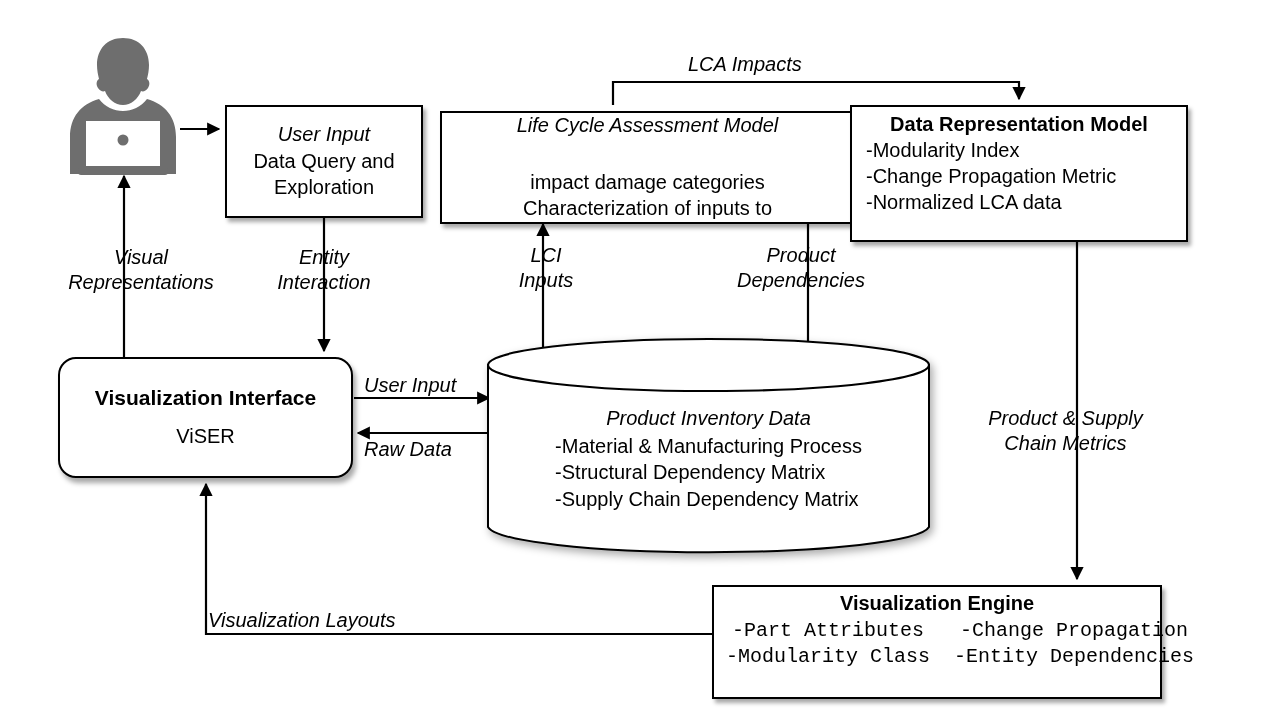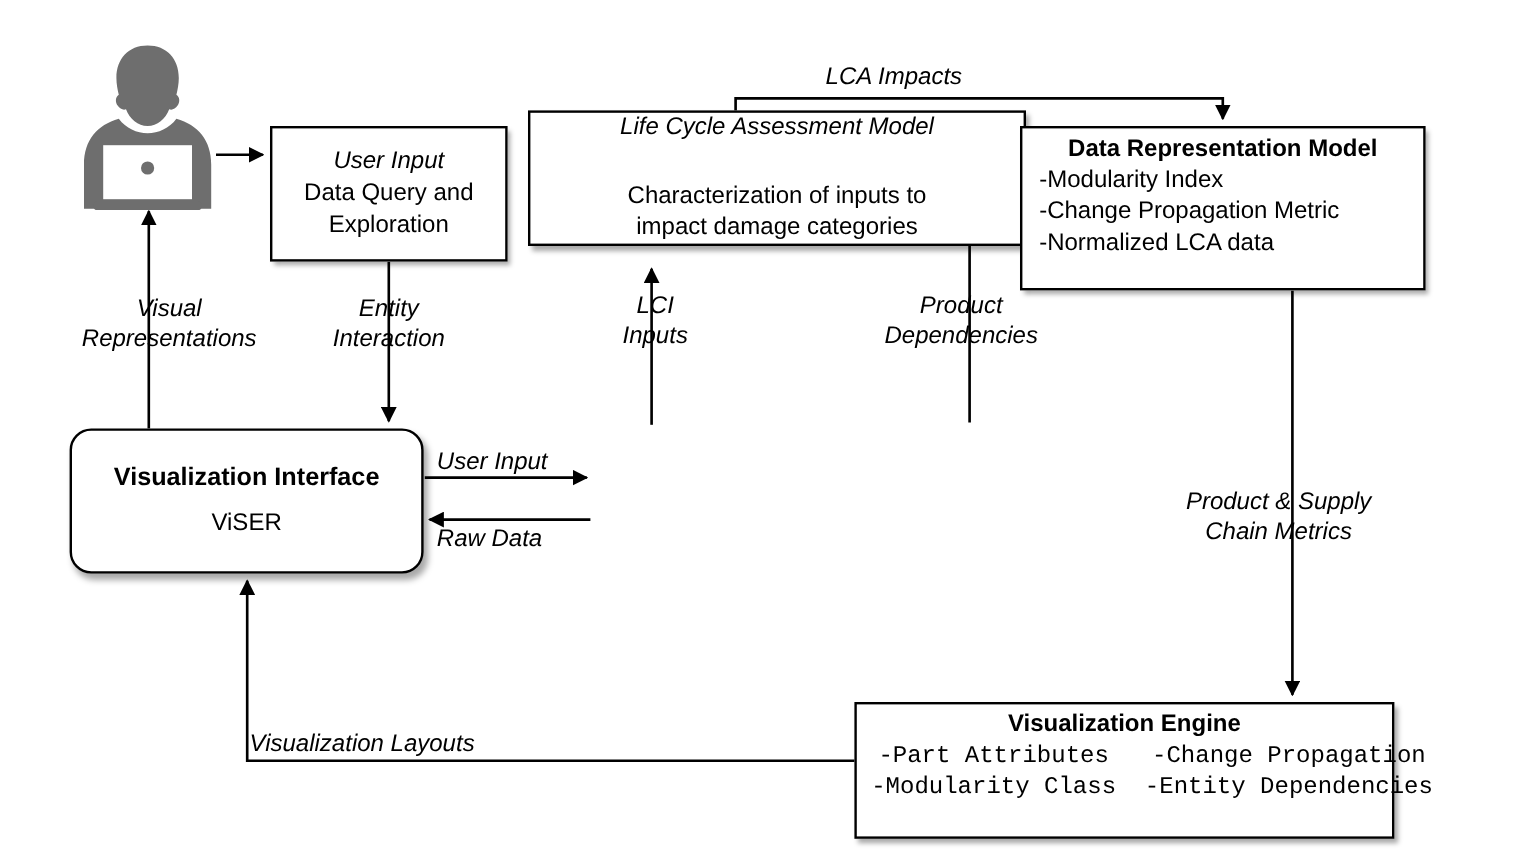--- a/index.html
+++ b/index.html
@@ -61,21 +61,21 @@
   }
   .lines li { white-space: nowrap; }
 
   
   #node-user-input {
     left: 225px; top: 105px; width: 198px; height: 113px;
   }
   #node-user-input .body { margin-top: 1px; }
 
   #node-lca {
-    left: 440px; top: 92px; width: 415px; height: 113px; gap: 31px;
+    left: 440px; top: 111px; width: 415px; height: 113px; gap: 31px;
   }
   #node-drm {
     left: 850px; top: 105px; width: 338px; height: 137px;
     align-items: stretch; justify-content: flex-start;
     padding: 6px 0 0 14px;
   }
   #node-drm .title { text-align: center; padding-right: 14px; }
   #node-drm .body { text-align: left; }
 
   #node-vis-interface {
@@ -204,42 +204,58 @@
         <li>Data Query and</li>
         <li>Exploration</li>
       </ul>
     </div>
   </div>
 
   <div class="node" id="node-lca">
     <div class="title">Life Cycle Assessment Model</div>
     <div class="body">
       <ul class="lines">
+        <li>impact damage categories</li>
         <li>Characterization of inputs to</li>
-        <li>impact damage categories</li>
       </ul>
     </div>
   </div>
 
   <div class="node" id="node-drm">
     <div class="title bold">Data Representation Model</div>
     <div class="body">
       <ul class="lines">
         <li>-Modularity Index</li>
         <li>-Change Propagation Metric</li>
         <li>-Normalized LCA data</li>
       </ul>
     </div>
   </div>
 
   <div class="node" id="node-vis-interface">
     <div class="title bold">Visualization Interface</div>
     <div class="body">ViSER</div>
   </div>
 
+  <div id="node-db">
+    <svg width="443" height="216" viewBox="0 0 443 216" xmlns="http://www.w3.org/2000/svg">
+      <path d="M1 27 L1 189 A221 27 0 0 0 442 189 L442 27 Z" fill="#ffffff" stroke="#000" stroke-width="2"></path>
+      <ellipse cx="221.5" cy="27" rx="220.5" ry="26" fill="#ffffff" stroke="#000" stroke-width="2"></ellipse>
+    </svg>
+    <div id="db-text">
+      <div class="title">Product Inventory Data</div>
+      <div class="body">
+        <ul class="lines">
+          <li>-Material &amp; Manufacturing Process</li>
+          <li>-Structural Dependency Matrix</li>
+          <li>-Supply Chain Dependency Matrix</li>
+        </ul>
+      </div>
+    </div>
+  </div>
 
   <div class="node" id="node-vis-engine">
     <div class="title bold">Visualization Engine</div>
     <div class="engine-cols">
       <div class="body col c1">
         <ul class="lines">
           <li>-Part Attributes</li>
           <li>-Modularity Class</li>
         </ul>
       </div>

